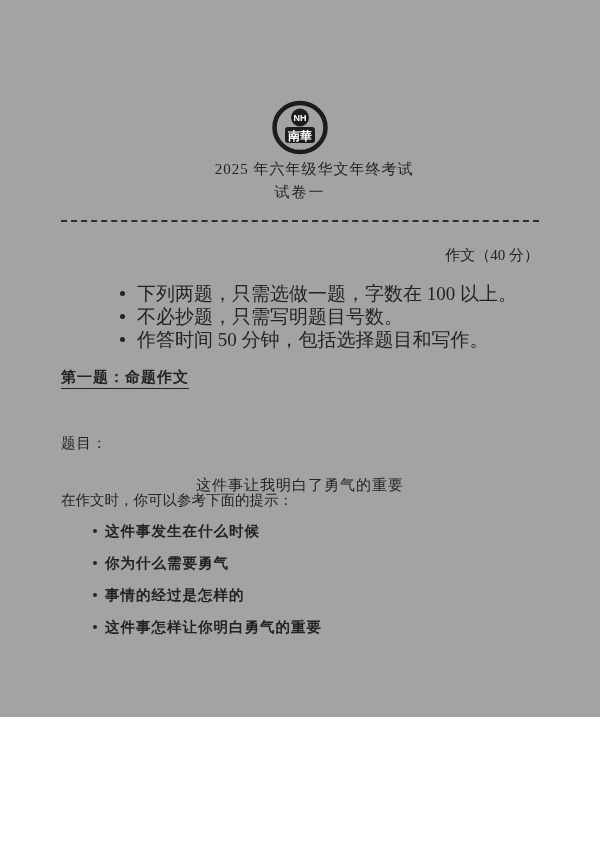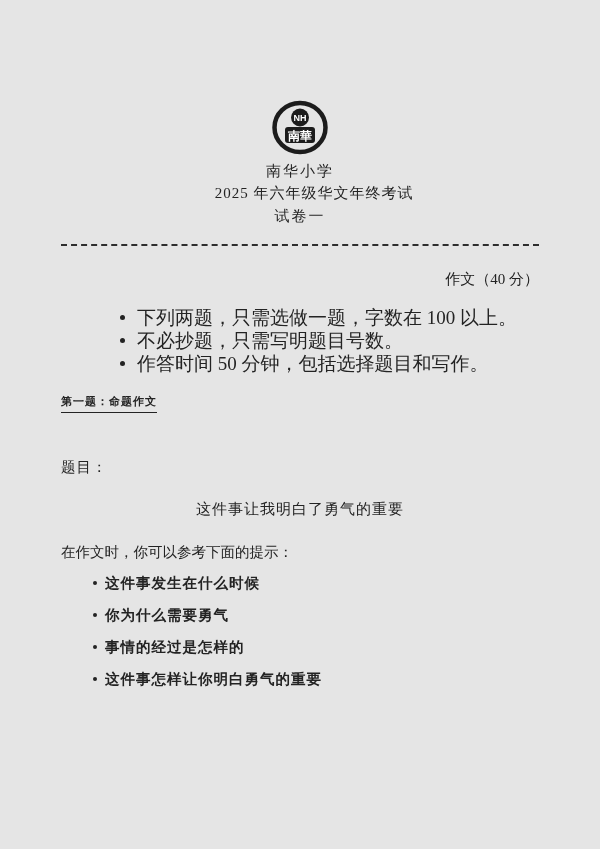--- a/index.html
+++ b/index.html
@@ -5,22 +5,22 @@
   * { margin: 0; padding: 0; box-sizing: border-box; }
   html, body { background: #ffffff; }
   body {
     width: 600px; height: 849px;
     font-family: "Liberation Serif", "DejaVu Serif", serif;
     color: #232323;
     -webkit-font-smoothing: antialiased;
   }
   .page {
     position: relative;
-    width: 600px; height: 849px;
-    background: #e5e5e5;
+    width: 600px; height: 717px;
+    background: #a3a3a3;
     overflow: hidden;
   }
   .content { width: 478px; margin-left: 61px; }
 
   
   .header { padding-top: 100px; text-align: center; }
   .logo-wrap { width: 56px; height: 55px; margin: 0 auto; }
   .school-name { margin-top: 9px;  font-size: 15px; line-height: 15px; letter-spacing: 2px; }
   .exam-title  { margin-top: 7px;  font-size: 15px; line-height: 15px; letter-spacing: 1px; padding-left: 28px; }
   .paper-title { margin-top: 8px;  font-size: 15px; line-height: 15px; letter-spacing: 2px; }
@@ -45,32 +45,32 @@
   ul.instructions li {
     position: relative; font-size: 19px; line-height: 23px;
   }
   ul.instructions li::before {
     content: ""; position: absolute; left: -17px; top: 9px;
     width: 5px; height: 5px; border-radius: 50%; background: #232323;
   }
 
   .q1-heading {
     margin-top: 19px; display: inline-block;
-    font-size: 11px; line-height: 15px; font-weight: bold; letter-spacing: 1px;
+    font-size: 15px; line-height: 15px; font-weight: bold; letter-spacing: 1px;
     border-bottom: 1.7px solid #232323; padding-bottom: 3px;
   }
 
   .topic-label { margin-top: 47px; font-size: 14.5px; line-height: 15px; letter-spacing: 1px; }
 
   .topic-title {
     margin-top: 27px; text-align: center;
     font-size: 15px; line-height: 15px; font-weight: normal; letter-spacing: 1px;
   }
 
-  .hints-intro { margin-top: 28px; font-size: 14.5px; line-height: 15px; }
+  .hints-intro { font-size: 14.5px; line-height: 15px; }
 
   ul.hints { margin-top: 15px; list-style: none; padding-left: 44px; }
   ul.hints li {
     position: relative; font-size: 14.5px; line-height: 16px; font-weight: bold;
     margin-bottom: 16px; letter-spacing: 1px;
   }
   ul.hints li::before {
     content: ""; position: absolute; left: -12px; top: 6px;
     width: 4px; height: 4px; border-radius: 50%; background: #232323;
   }
@@ -83,21 +83,20 @@
   <div class="header">
     <div class="logo-wrap">
       <svg width="56" height="55" viewBox="0 0 56 55">
         <ellipse cx="28" cy="27.5" rx="25.5" ry="24.5" fill="none" stroke="#1c1c1c" stroke-width="4.5"></ellipse>
         <circle cx="28" cy="17.5" r="9" fill="#1c1c1c"></circle>
         <text x="28" y="21" text-anchor="middle" font-size="9" font-weight="bold" fill="#ffffff" font-family="Liberation Sans, sans-serif">NH</text>
         <rect x="13" y="27" width="30" height="16" rx="3" fill="#1c1c1c"></rect>
         <text x="28" y="39.5" text-anchor="middle" font-size="12" font-weight="bold" fill="#ffffff">南華</text>
       </svg>
     </div>
-    <div class="school-name">南华小学</div>
     <div class="exam-title">2025 年六年级华文年终考试</div>
     <div class="paper-title">试卷一</div>
   </div>
 
   <div class="content">
 
 
     <hr class="divider">
 
     <div>

